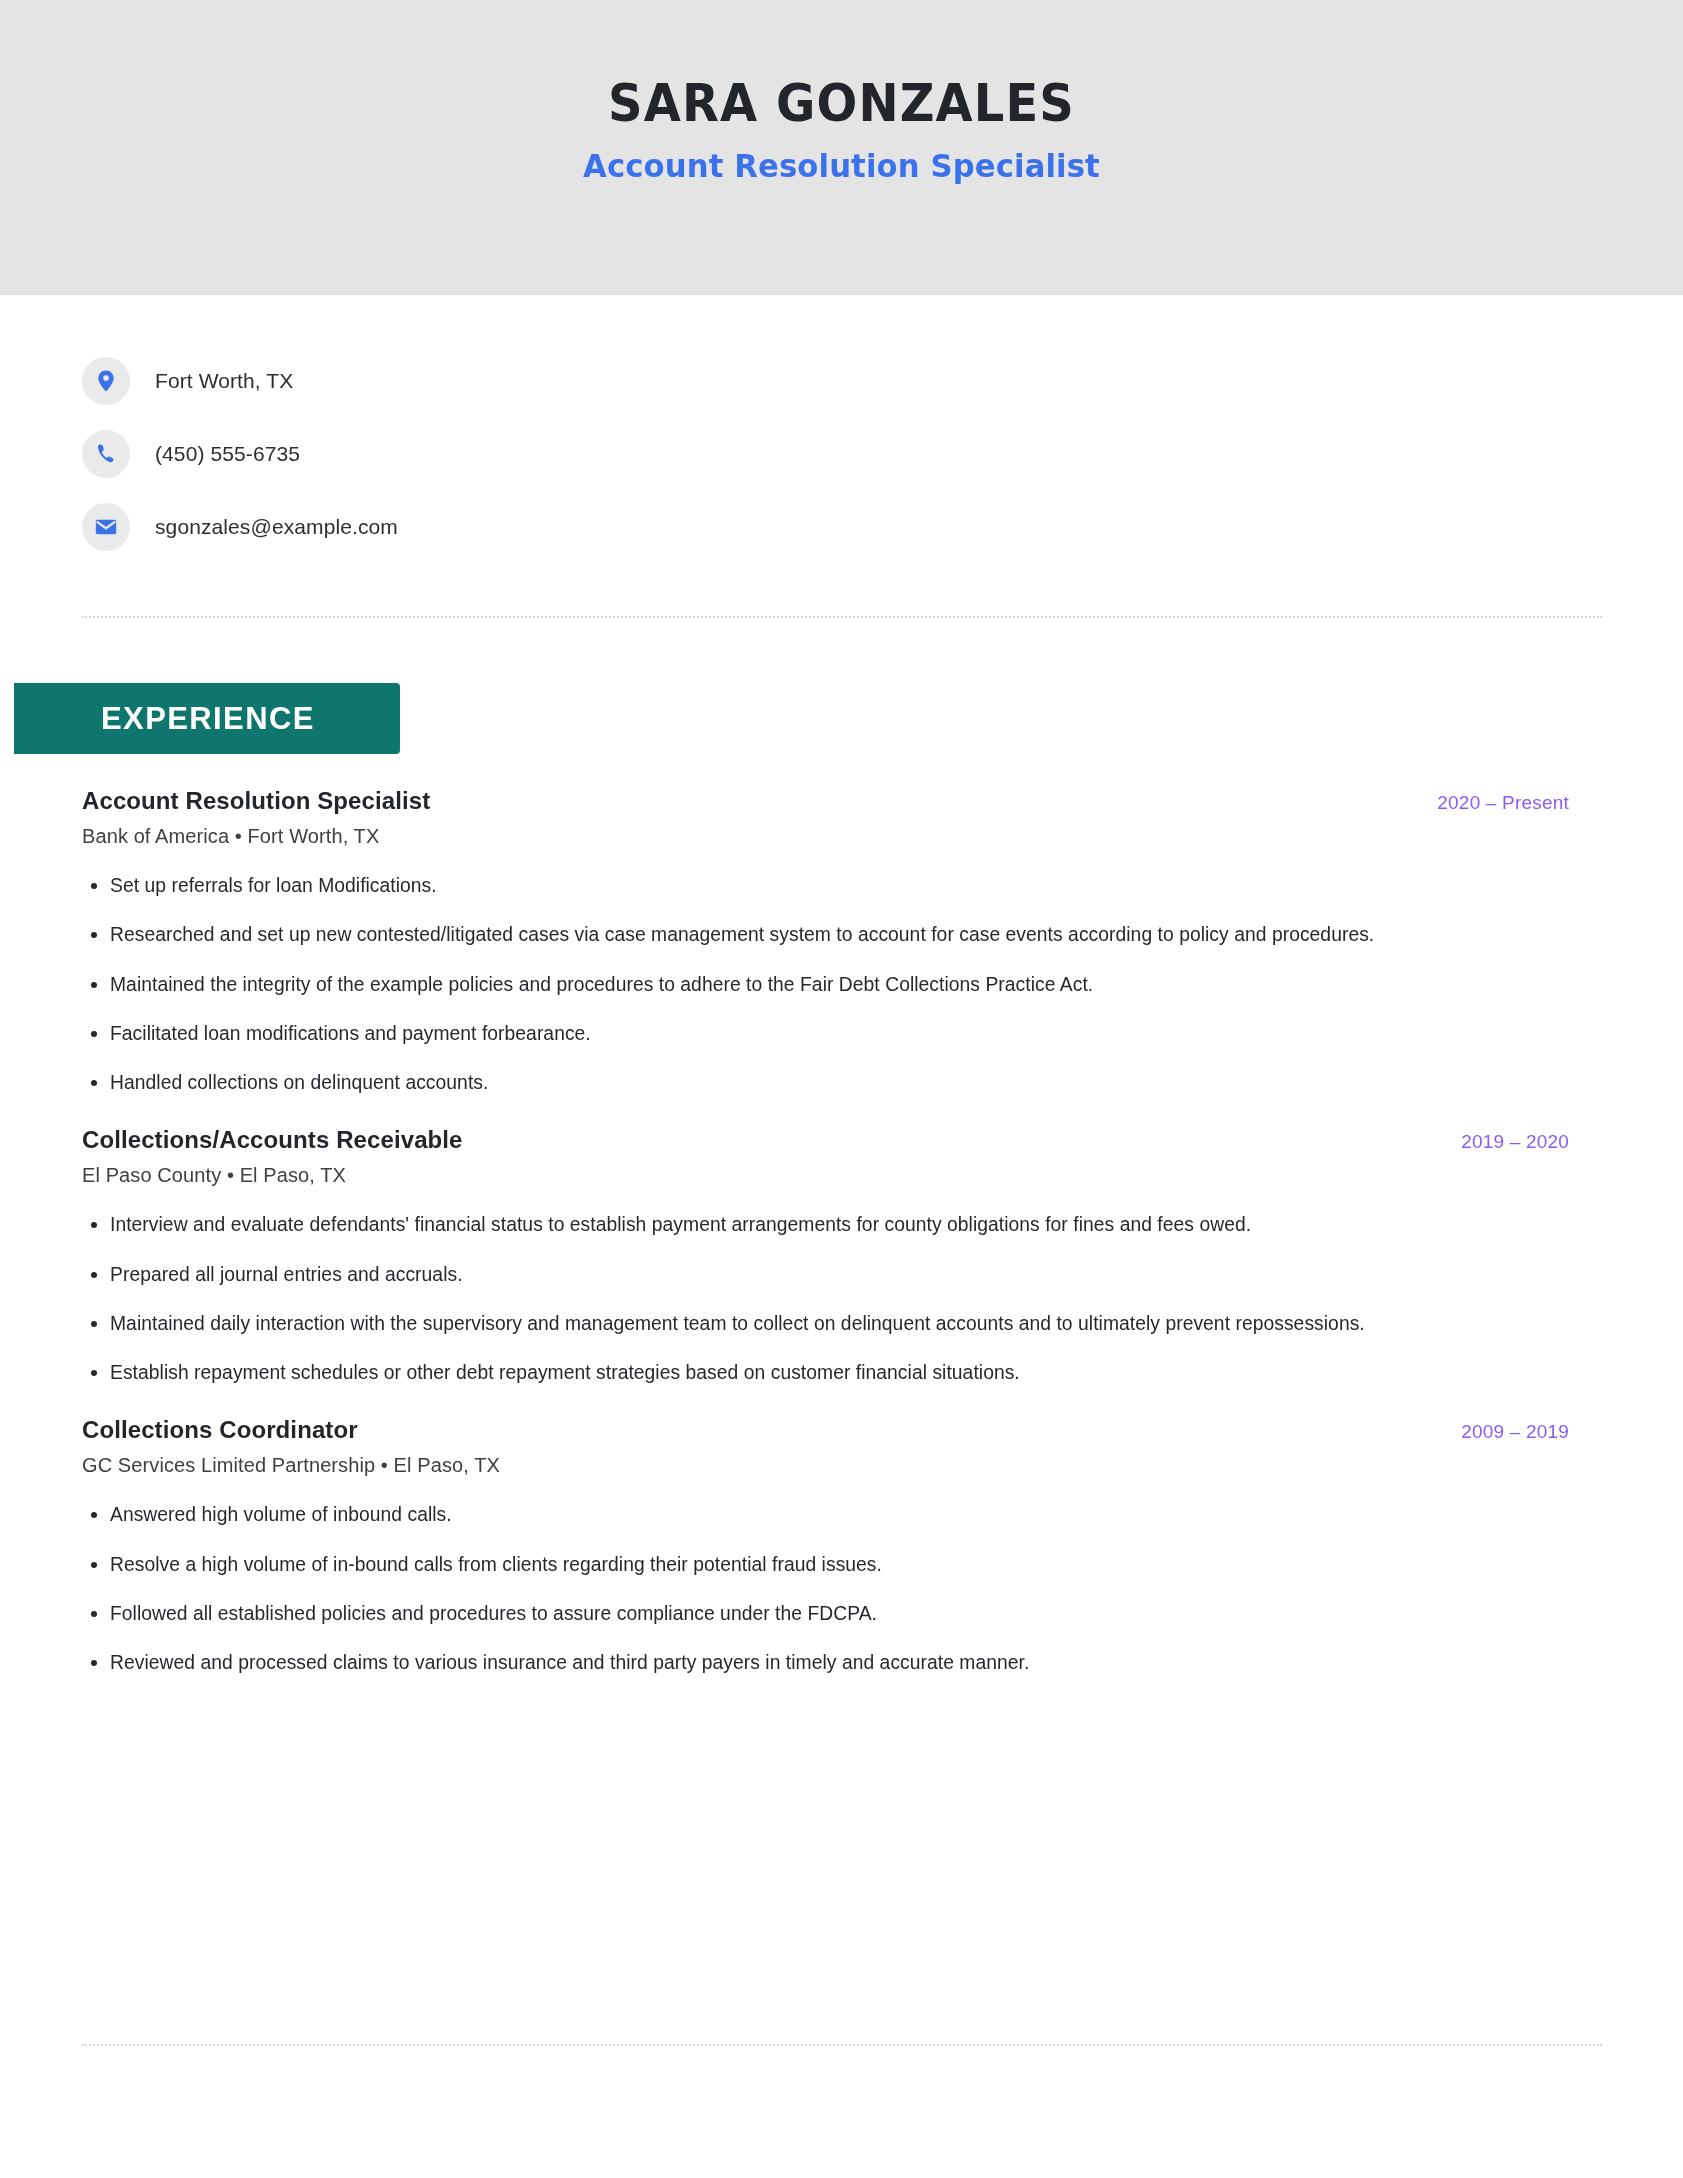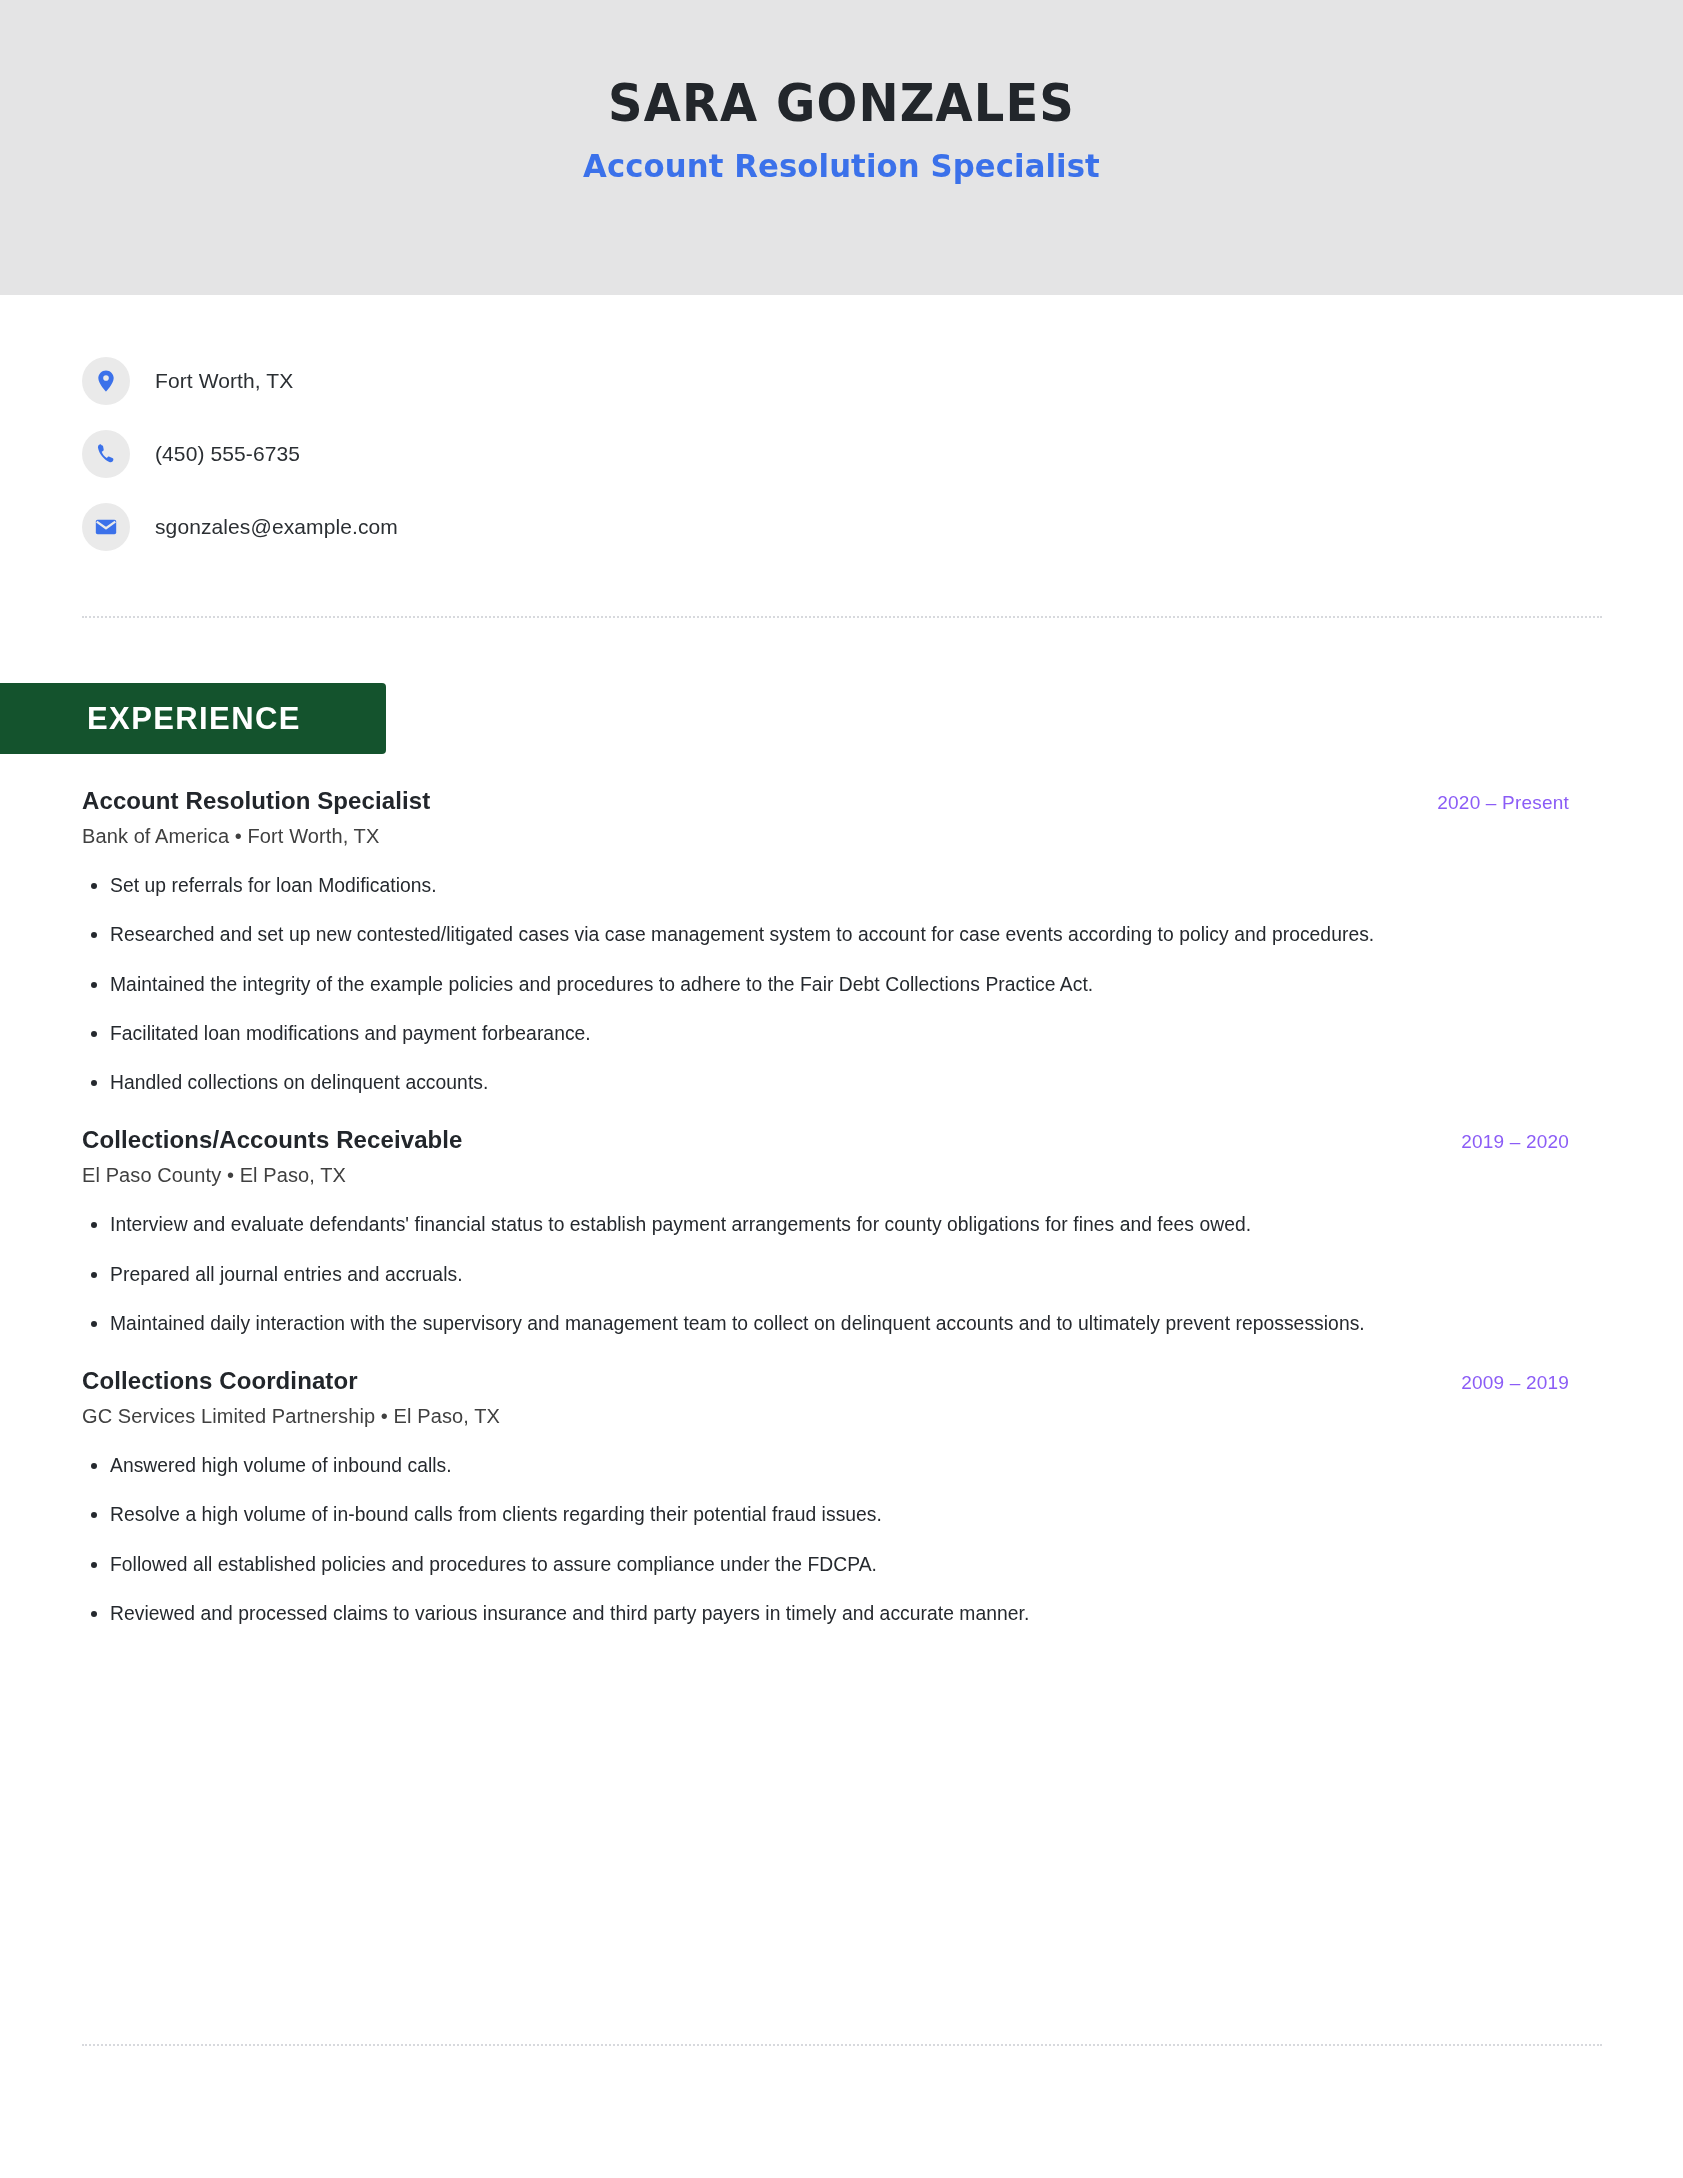--- a/index.html
+++ b/index.html
@@ -102,25 +102,25 @@
     width: 1520px;
     height: 0;
     border-top: 2px dotted #d7d9dd;
   }
   .divider-top    { top: 616px; }
   .divider-bottom { top: 2044px; }
 
   
   .section-badge {
     position: absolute;
-    left: 0;
+    left: 14px;
     top: 683px;
     height: 71px;
     min-width: 386px;
-    background: #14532d;
+    background: #0f766e;
     display: flex;
     align-items: center;
     border-radius: 0 4px 4px 0;
   }
 
   .section-badge-label {
     margin-left: 87px;
     margin-right: 30px;
     font-size: 31px;
     font-weight: 700;
@@ -268,20 +268,21 @@
     <div class="job">
       <div class="job-headline">
         <span class="job-title">Collections/Accounts Receivable</span>
         <span class="job-dates">2019 – 2020</span>
       </div>
       <div class="job-meta">El Paso County  •  El Paso, TX</div>
       <ul class="bullets">
         <li class="bullet">Interview and evaluate defendants' financial status to establish payment arrangements for county obligations for fines and fees owed.</li>
         <li class="bullet">Prepared all journal entries and accruals.</li>
         <li class="bullet">Maintained daily interaction with the supervisory and management team to collect on delinquent accounts and to ultimately prevent repossessions.</li>
+        <li class="bullet">Establish repayment schedules or other debt repayment strategies based on customer financial situations.</li>
       </ul>
     </div>
 
     <div class="job">
       <div class="job-headline">
         <span class="job-title">Collections Coordinator</span>
         <span class="job-dates">2009 – 2019</span>
       </div>
       <div class="job-meta">GC Services Limited Partnership  •  El Paso, TX</div>
       <ul class="bullets">

